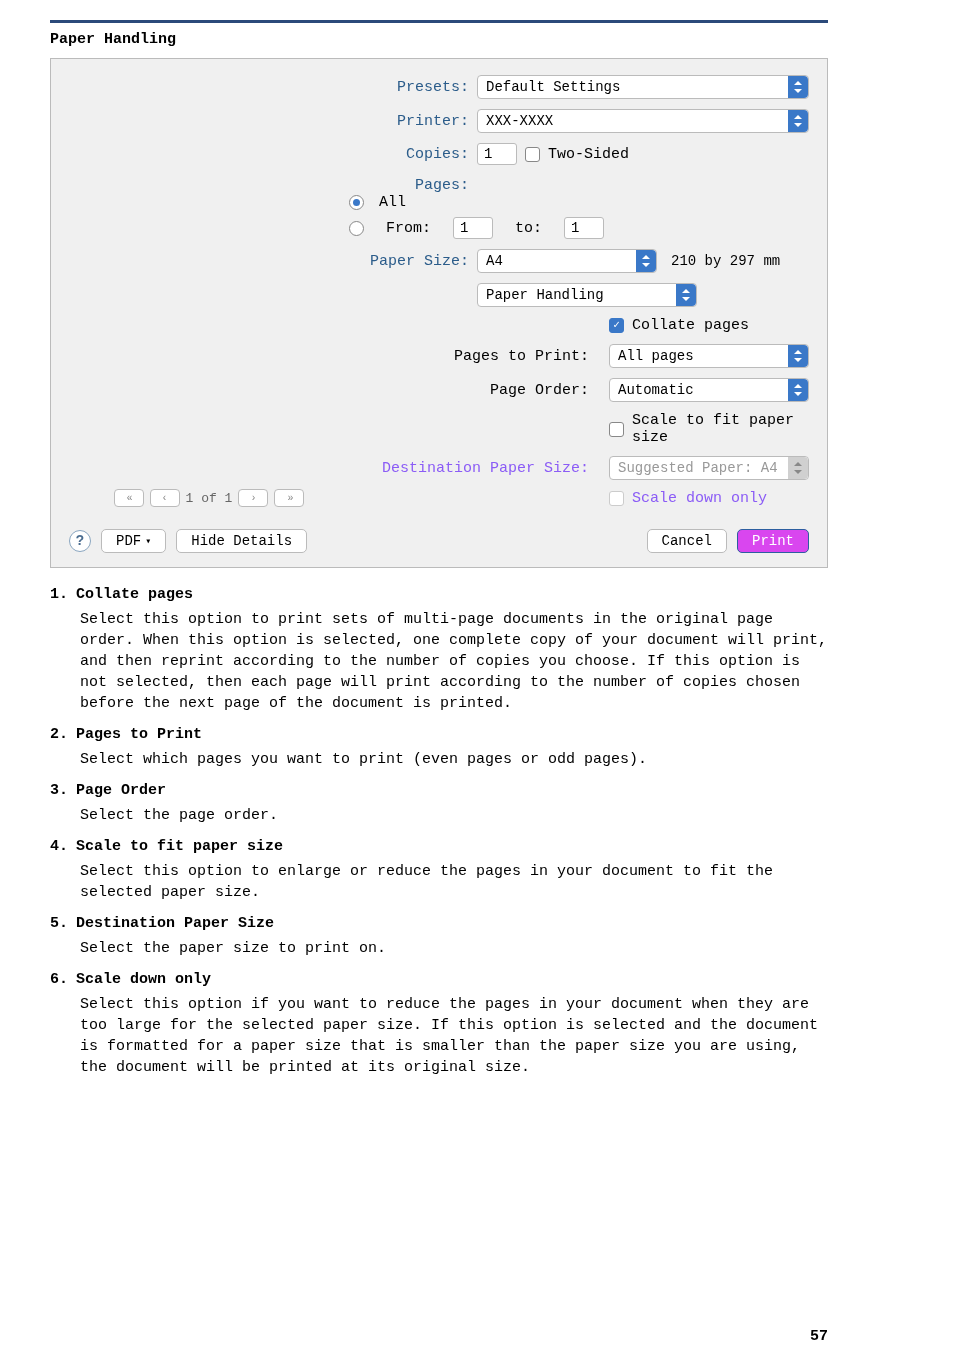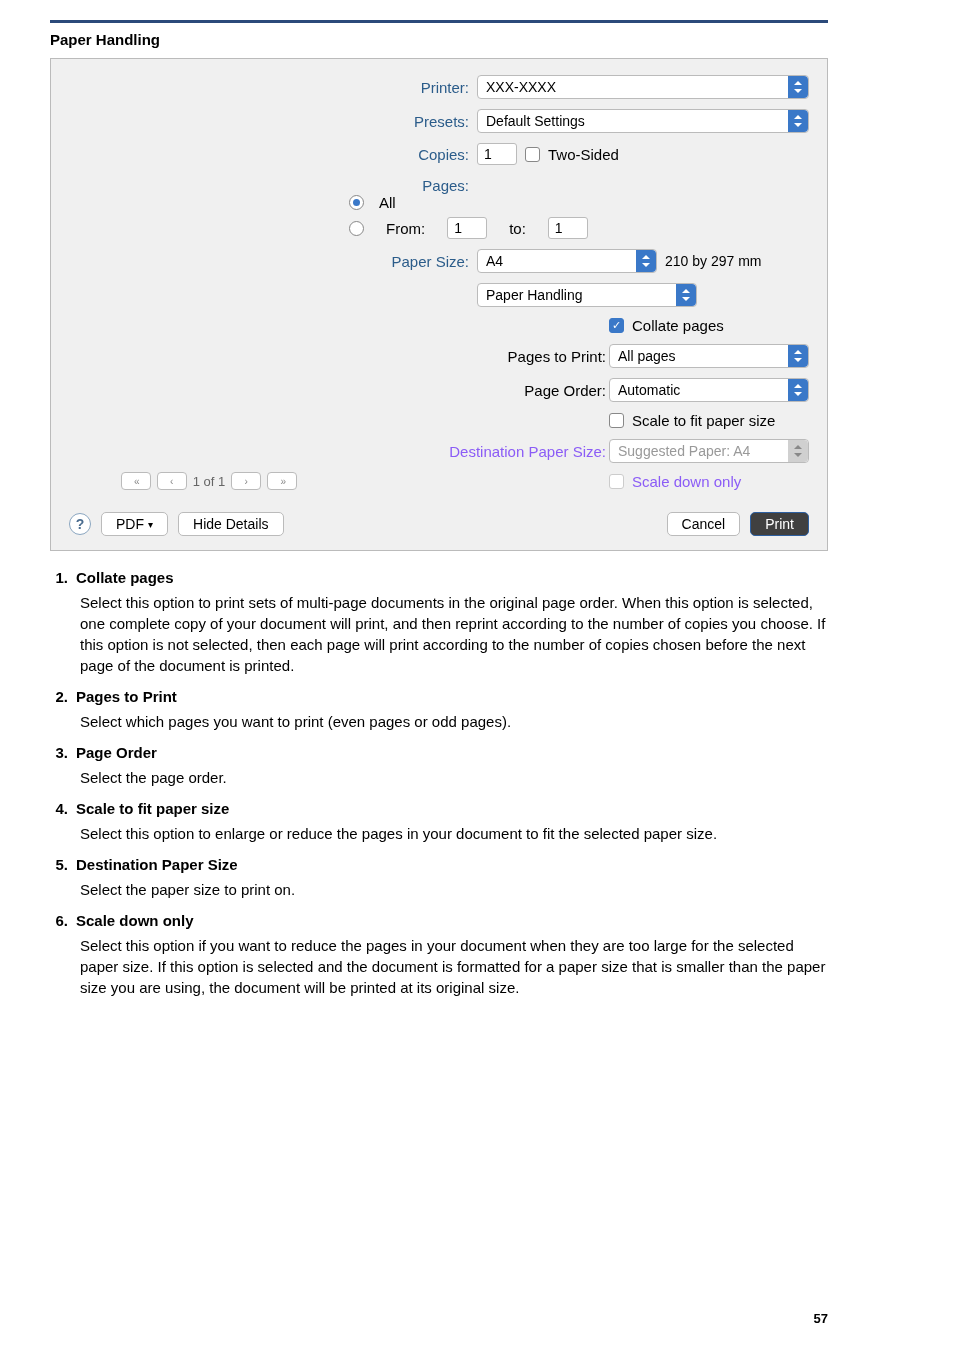--- a/index.html
+++ b/index.html
@@ -8,20 +8,21 @@
     font-family: Arial, Helvetica, sans-serif;
     font-size: 15px;
     color: #000;
     background: #fff;
   }
   .page {
     width: 878px;
     min-height: 1350px;
     padding: 20px 50px 30px 50px;
     position: relative;
+    font-family: Liberation Mono, monospace;
   }
   .toprule {
     border-top: 3px solid #2b4a7a;
     margin-bottom: 8px;
   }
   .section-title {
     font-weight: bold;
     font-size: 15px;
     margin-bottom: 10px;
   }
@@ -118,53 +119,53 @@
   .orient-btn.sel { background:#fff; box-shadow: inset 0 0 0 1px #3a78c8; }
   .sub-block {
     margin-left: 0;
   }
   .sub-row {
     display:flex; align-items:center; margin-bottom:10px;
   }
   .sub-label {
     width: 260px;
     text-align:right;
-    padding-right:3px;
+    padding-right:20px;
     font-size:15px;
     color:#000;
   }
   .sub-body { flex:1; display:flex; align-items:center; gap:8px; font-size:15px;}
   .dim-text { color:#8b5cf6; }
   .bottom-bar {
     display:flex; align-items:center; gap:10px;
     margin-top: 12px;
   }
   .help-btn {
     width:22px; height:22px; border:1px solid #8aa6c0; border-radius:50%;
     display:flex; align-items:center; justify-content:center;
     color:#4a6c8f; font-weight:bold; font-size:14px; background:#fff;
   }
   .btn {
     border:1px solid #bbb; background:#fff; border-radius:5px;
     padding: 3px 14px; font-size:14px;
     display:inline-flex; align-items:center; gap:4px;
   }
-  .btn.primary { background:#404040; color:#fff; border-color:#2d5fa0; }
+  .btn.primary { background:#d946ef; color:#fff; border-color:#2d5fa0; }
   .btn .chev { font-size:10px; }
   .spacer { flex:1; }
   .desc-list { counter-reset:item; margin-top:8px; }
   .desc-item { margin-bottom: 12px; }
   .desc-item .num-title { display:flex; gap:8px; font-weight:bold; font-size:15px; }
   .desc-item .body { margin: 6px 0 0 30px; font-size:15px; line-height:1.4; }
   .num { min-width:18px; text-align:right; }
   .pagenum {
-    position:absolute; bottom:24px; right:50px;
-    font-weight:bold; font-size:13px;
-  }
-  .paper-dim { font-size:14px; color:#000; }
+    position:absolute; bottom:5px; right:50px;
+    font-weight:bold; font-size:15px;
+  }
+  .paper-dim { font-size:14px; color:#000; margin-left:6px;}
 </style>
 </head>
 <body>
 
 <div class="page">
   <div class="toprule"></div>
   <div class="section-title">Paper Handling</div>
 
   <div class="dialog">
     <div class="dialog-row">
@@ -173,38 +174,38 @@
           <span class="nav-btn double">«</span>
           <span class="nav-btn">‹</span>
           <span>1 of 1</span>
           <span class="nav-btn">›</span>
           <span class="nav-btn double">»</span>
         </div>
       </div>
 
       <div class="options-col">
         <div class="opt-row">
-          <div class="opt-label">Printer:</div>
+          <div class="opt-label">Presets:</div>
           <div class="opt-body">
             <div class="select" style="flex:1">
-              <span>XXX-XXXX</span>
+              <span>Default Settings</span>
               <span class="caret">
                 <svg viewBox="0 0 10 12">
                     <path d="M5 0 L9 4 L1 4 Z M5 12 L1 8 L9 8 Z" fill="#fff"></path>
                   </svg>
               </span>
             </div>
           </div>
         </div>
 
         <div class="opt-row">
-          <div class="opt-label">Presets:</div>
+          <div class="opt-label">Printer:</div>
           <div class="opt-body">
             <div class="select" style="flex:1">
-              <span>Default Settings</span>
+              <span>XXX-XXXX</span>
               <span class="caret">
                 <svg viewBox="0 0 10 12">
                     <path d="M5 0 L9 4 L1 4 Z M5 12 L1 8 L9 8 Z" fill="#fff"></path>
                   </svg>
               </span>
             </div>
           </div>
         </div>
 
         <div class="opt-row">

